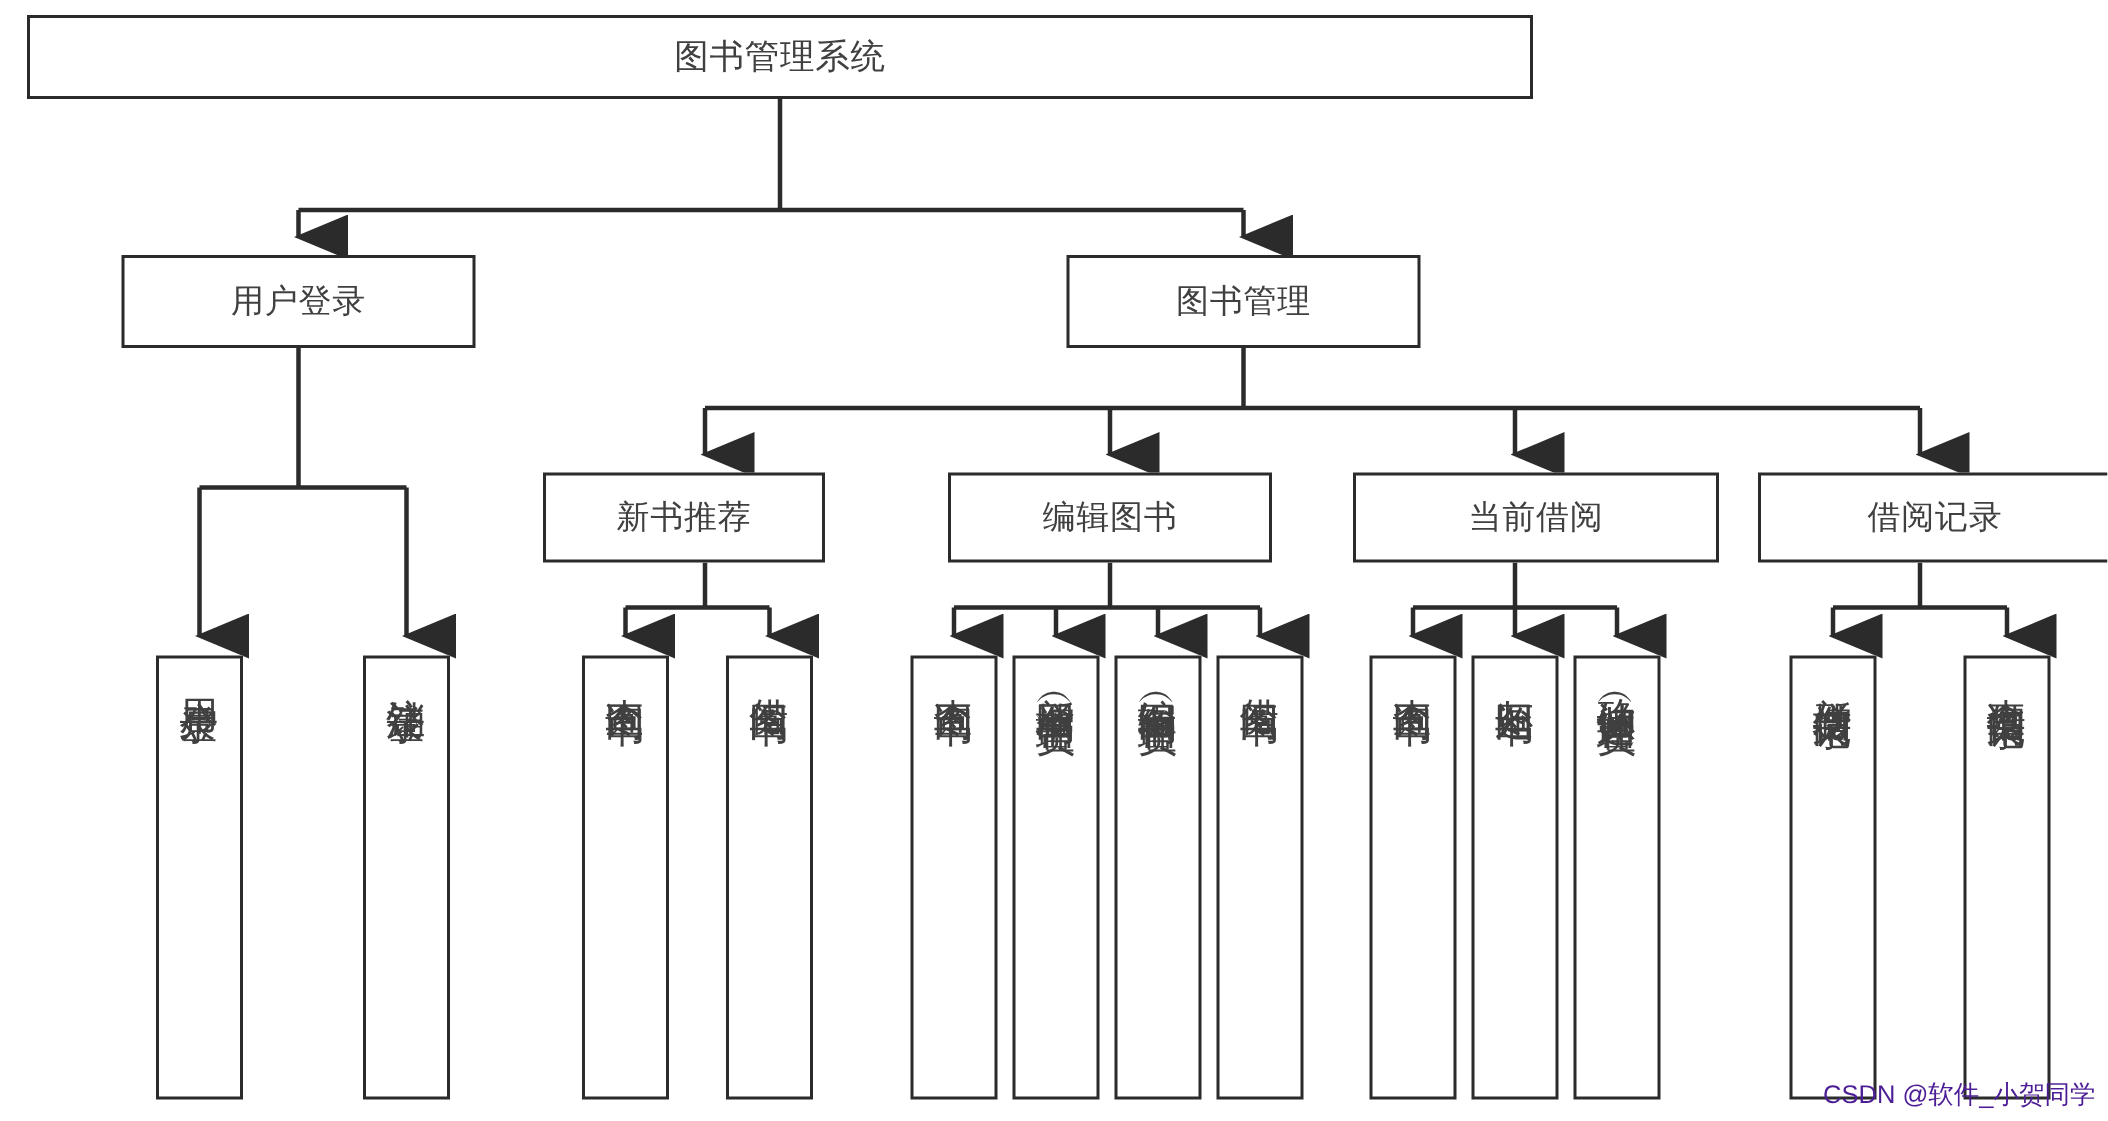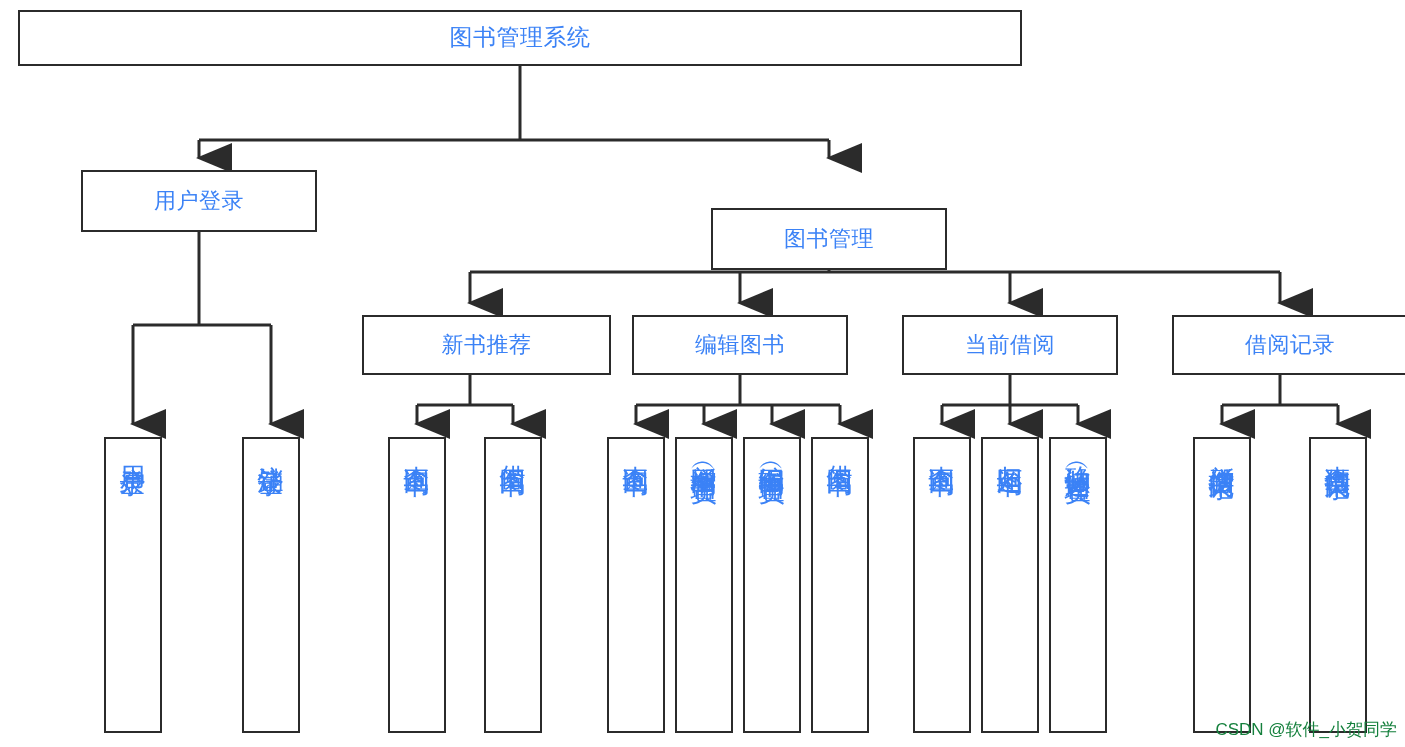--- a/index.html
+++ b/index.html
@@ -27,21 +27,21 @@
     pointer-events: none;
   }
   .node {
     position: absolute;
     box-sizing: border-box;
     background: #ffffff;
     border: 2px solid #2b2b2b;
     display: flex;
     align-items: center;
     justify-content: center;
-    color: #3b82f6;
+    color: #404040;
     z-index: 2;
   }
   .node-label {
     display: block;
     text-align: center;
     line-height: 1.12;
     letter-spacing: 0.5px;
   }
   .node.horiz .node-label {
     font-size: 22px;
@@ -61,21 +61,21 @@
     font-size: 26px;
     line-height: 1.0;
     letter-spacing: 2px;
     white-space: nowrap;
   }
   #watermark {
     position: absolute;
     right: 8px;
     bottom: 6px;
     font-size: 17px;
-    color: #15803d;
+    color: #4c1d95;
     white-space: nowrap;
     z-index: 5;
     font-family: "Liberation Sans", "DejaVu Sans", sans-serif;
   }
 </style>
 </head>
 <body>
 
 <div id="diagram-root">
 
@@ -130,33 +130,33 @@
   </svg>
 
   <div class="node horiz root" style="left:18px; top:10px; width:1004px; height:56px;">
     <span class="node-label">图书管理系统</span>
   </div>
 
   <div class="node horiz" style="left:81px; top:170px; width:236px; height:62px;">
     <span class="node-label">用户登录</span>
   </div>
 
-  <div class="node horiz" style="left:711px; top:170px; width:236px; height:62px;margin-top:38px;">
+  <div class="node horiz" style="left:711px; top:170px; width:236px; height:62px;">
     <span class="node-label">图书管理</span>
   </div>
 
-  <div class="node horiz" style="left:362px; top:315px; width:249px; height:60px;">
+  <div class="node horiz" style="left:362px; top:315px; width:188px; height:60px;">
     <span class="node-label">新书推荐</span>
   </div>
 
   <div class="node horiz" style="left:632px; top:315px; width:216px; height:60px;">
     <span class="node-label">编辑图书</span>
   </div>
 
-  <div class="node horiz" style="left:902px; top:315px; width:216px; height:60px;">
+  <div class="node horiz" style="left:902px; top:315px; width:244px; height:60px;">
     <span class="node-label">当前借阅</span>
   </div>
 
   <div class="node horiz" style="left:1172px; top:315px; width:236px; height:60px;">
     <span class="node-label">借阅记录</span>
   </div>
 
   <div class="node vert" style="left:104px; top:437px; width:58px; height:296px;">
     <span class="node-label">用户登录</span>
   </div>

